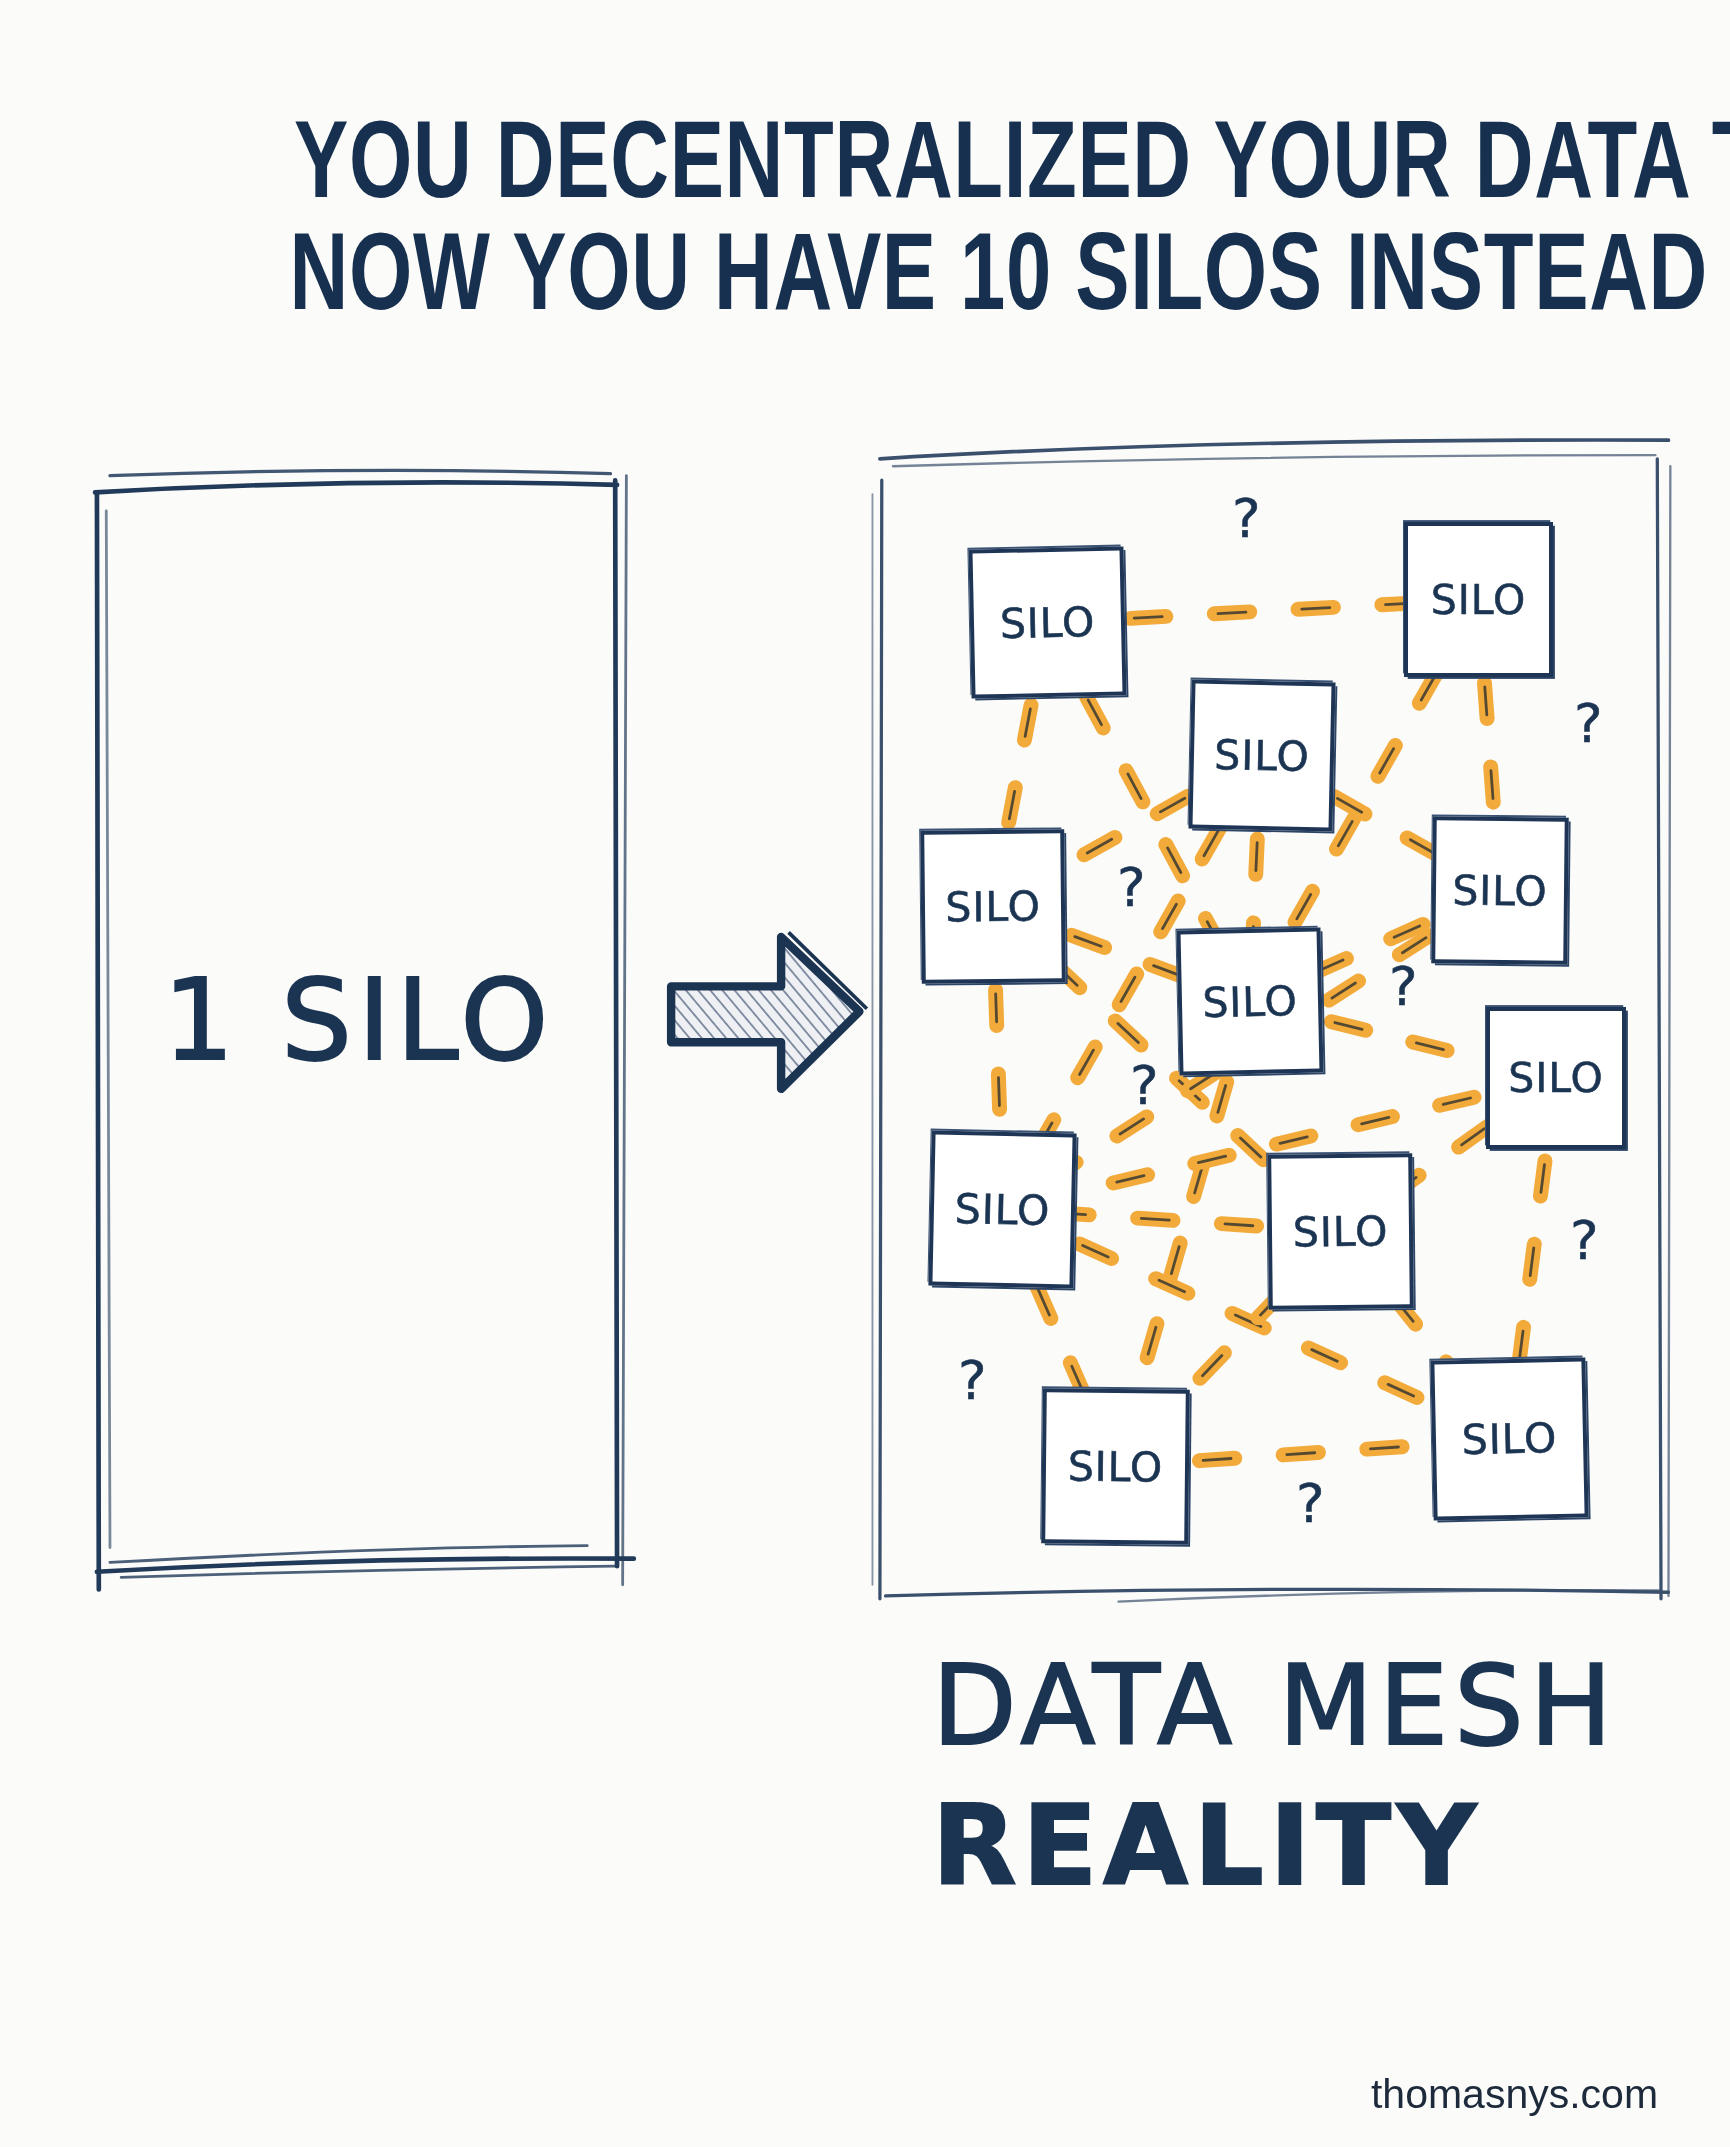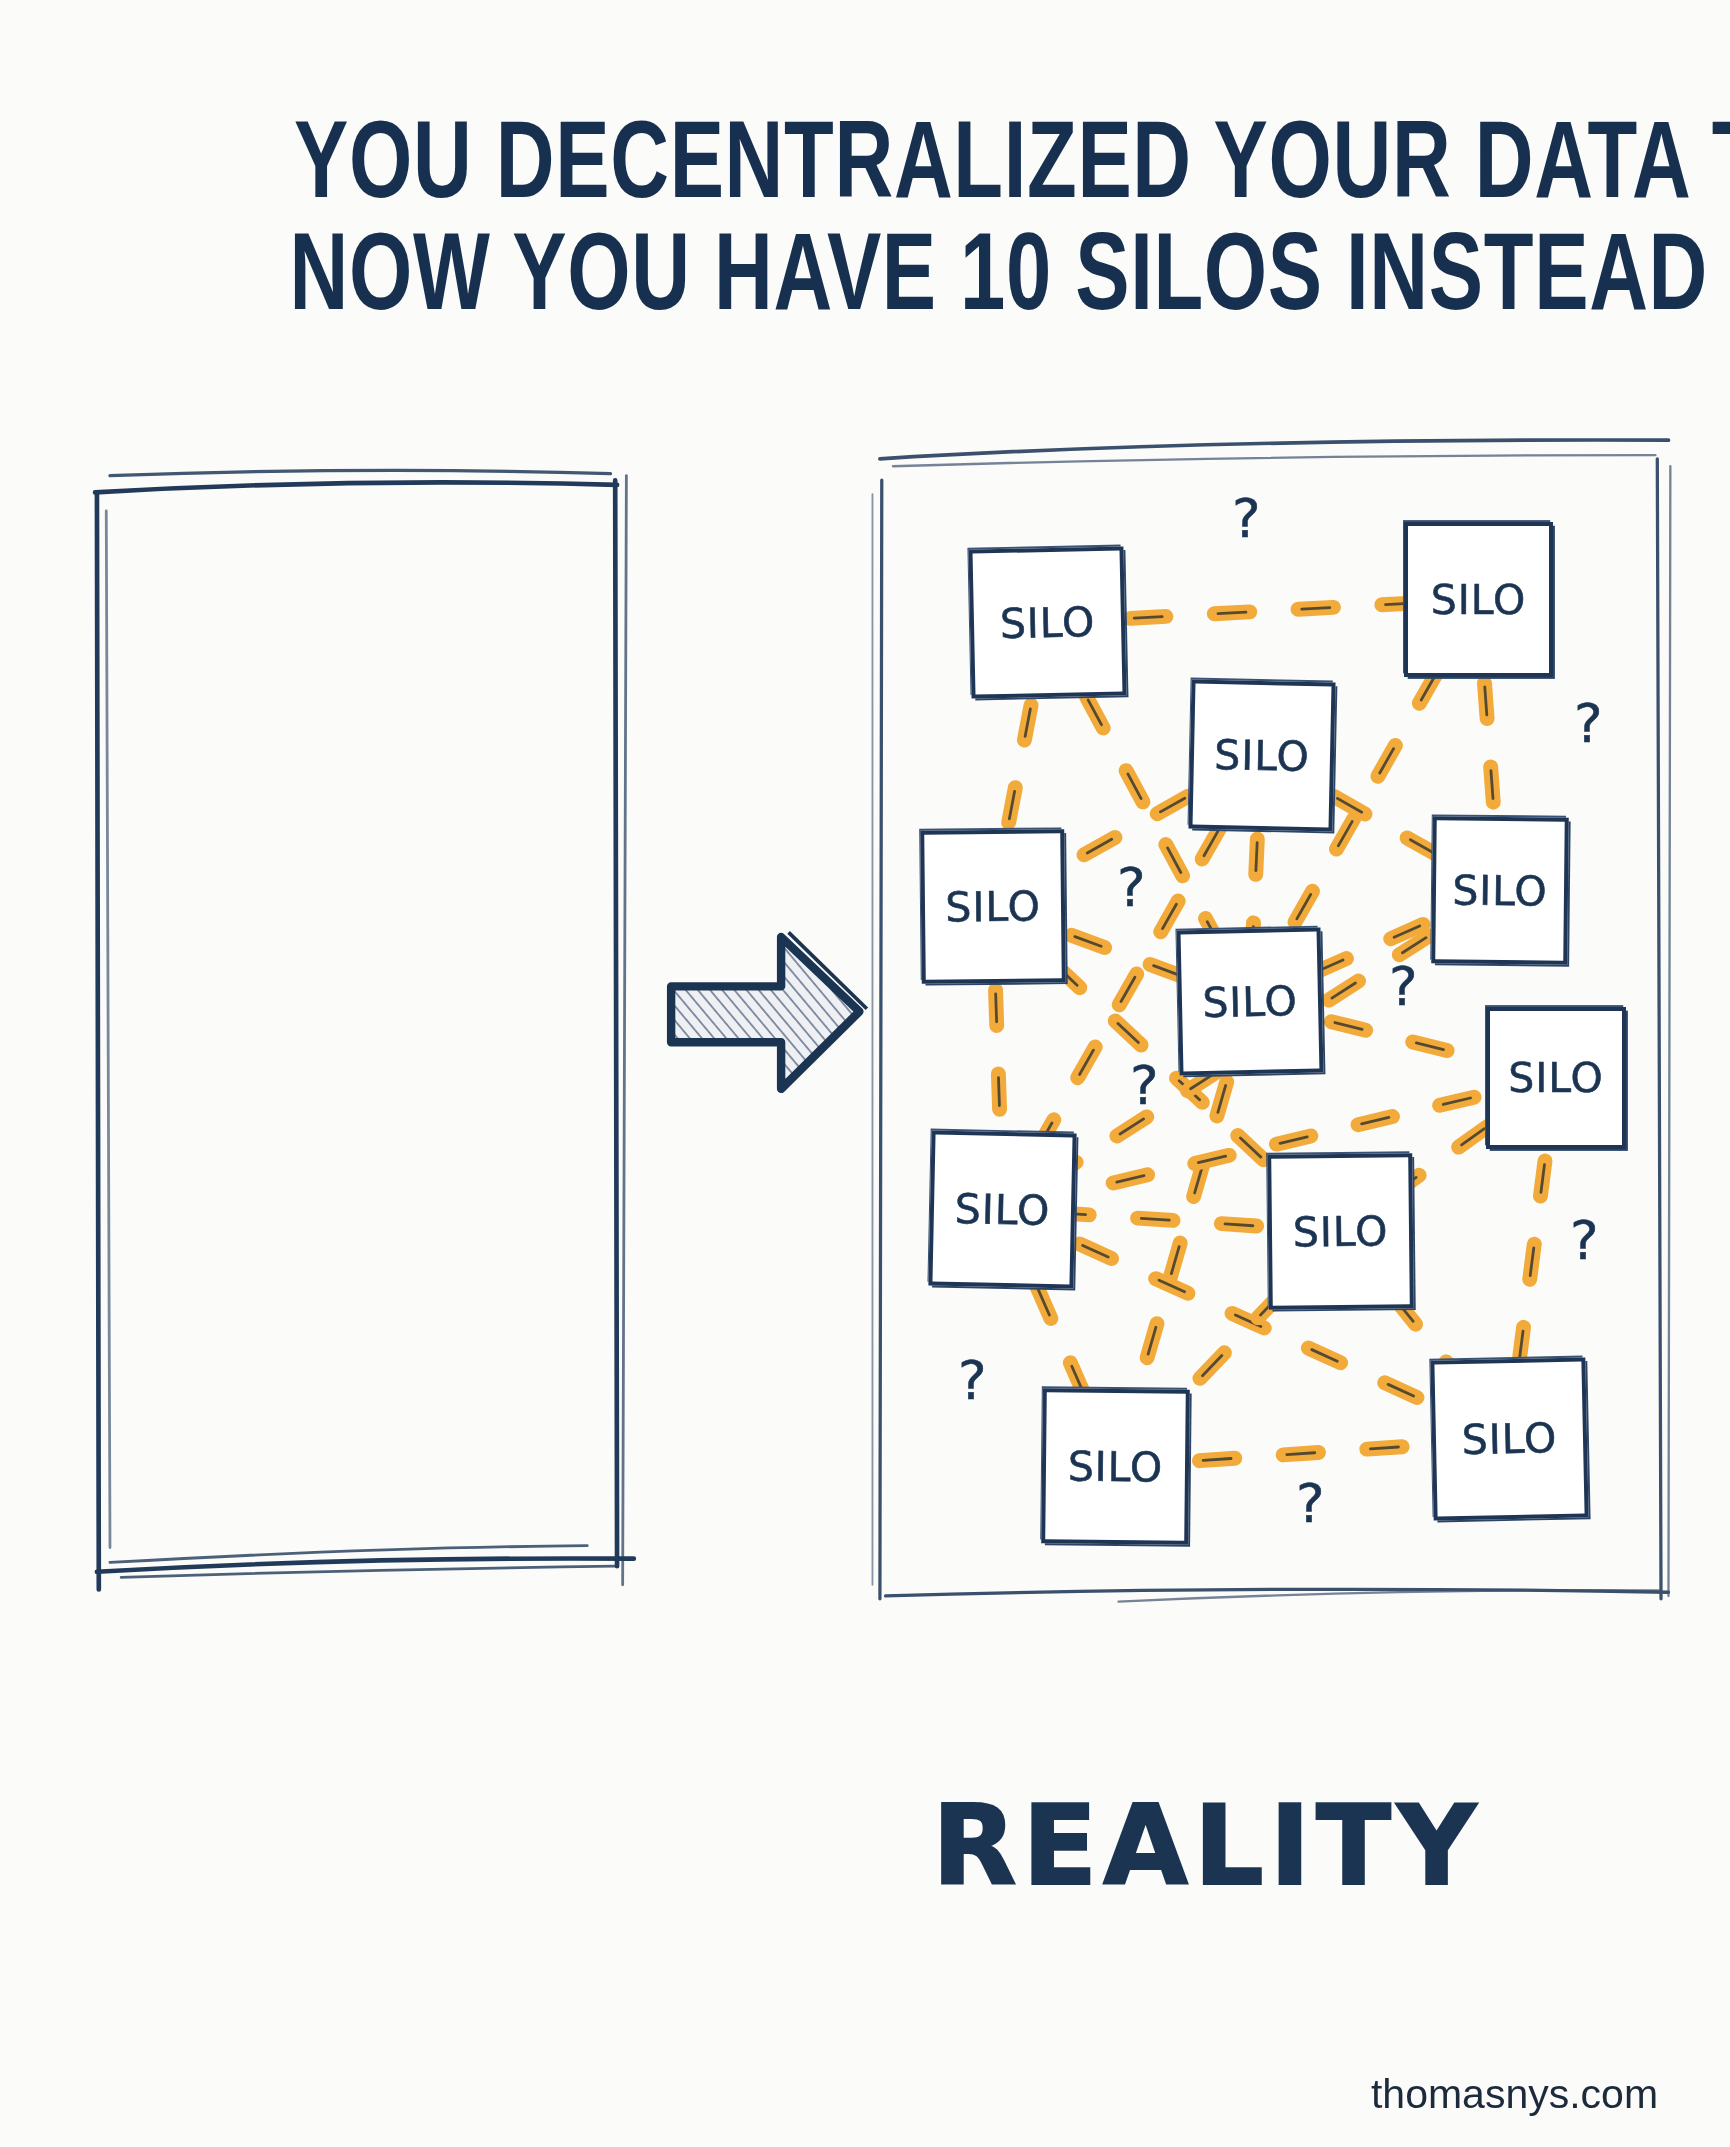--- a/index.html
+++ b/index.html
@@ -236,20 +236,21 @@
           <line x1="1438" y1="1321" x2="1619" y2="1544" stroke="#f2aa3a" stroke-width="16" stroke-linecap="round" stroke-dasharray="38 52"></line>
           <line x1="1438" y1="1321" x2="1619" y2="1544" stroke="#3a3a30" stroke-width="3" stroke-linecap="round" stroke-dasharray="30 60" stroke-dashoffset="-4" opacity="0.85"></line>
         </g>
         <g>
           <line x1="1197" y1="1573" x2="1619" y2="1544" stroke="#f2aa3a" stroke-width="16" stroke-linecap="round" stroke-dasharray="38 52"></line>
           <line x1="1197" y1="1573" x2="1619" y2="1544" stroke="#3a3a30" stroke-width="3" stroke-linecap="round" stroke-dasharray="30 60" stroke-dashoffset="-4" opacity="0.85"></line>
         </g>
       </g>
   </svg>
 
+  <div class="hand" id="big-silo-label">1 SILO</div>
 
   <div id="silo-layer">
       <div class="silo-box" style="left: 970px; top: 548px; width: 155px; height: 149px; transform: rotate(-1.2deg);">
         <span class="lbl">SILO</span>
       </div>
       <div class="silo-box" style="left: 1404px; top: 522px; width: 149px; height: 155px; transform: rotate(0deg);">
         <span class="lbl">SILO</span>
       </div>
       <div class="silo-box" style="left: 1190px; top: 681px; width: 144px; height: 149px; transform: rotate(1.2deg);">
         <span class="lbl">SILO</span>
@@ -283,17 +284,18 @@
       <div class="qmark" style="left: 1232px; top: 492px;">?</div>
       <div class="qmark" style="left: 1574px; top: 697px;">?</div>
       <div class="qmark" style="left: 1117px; top: 861px;">?</div>
       <div class="qmark" style="left: 1389px; top: 960px;">?</div>
       <div class="qmark" style="left: 1130px; top: 1059px;">?</div>
       <div class="qmark" style="left: 1570px; top: 1214px;">?</div>
       <div class="qmark" style="left: 958px; top: 1354px;">?</div>
       <div class="qmark" style="left: 1296px; top: 1477px;">?</div>
     </div>
 
+  <div class="hand" id="caption-1">DATA MESH</div>
   <div class="hand" id="caption-2">REALITY</div>
 
   <div id="watermark">thomasnys.com</div>
 </div>
 
 
 </body></html>

